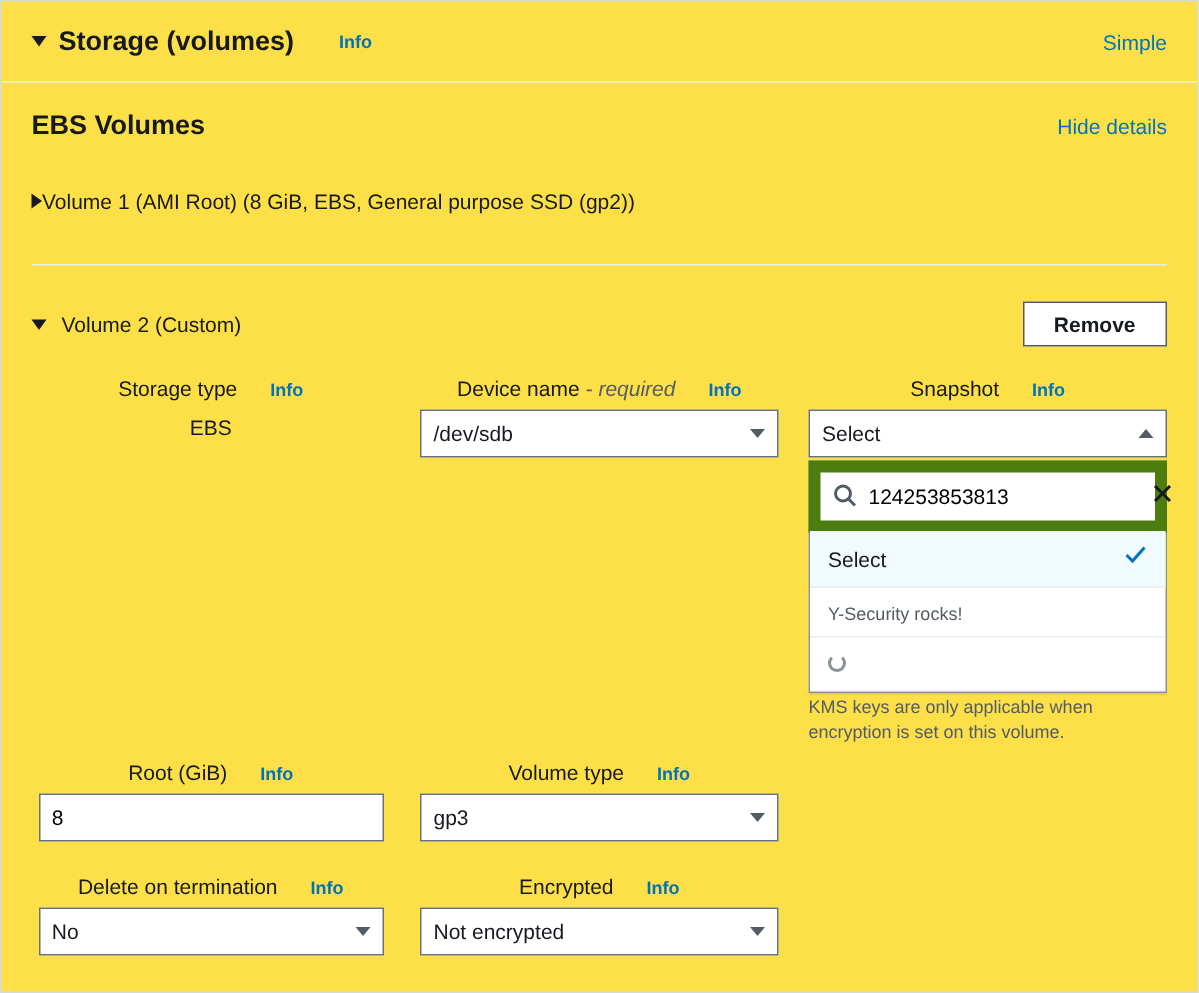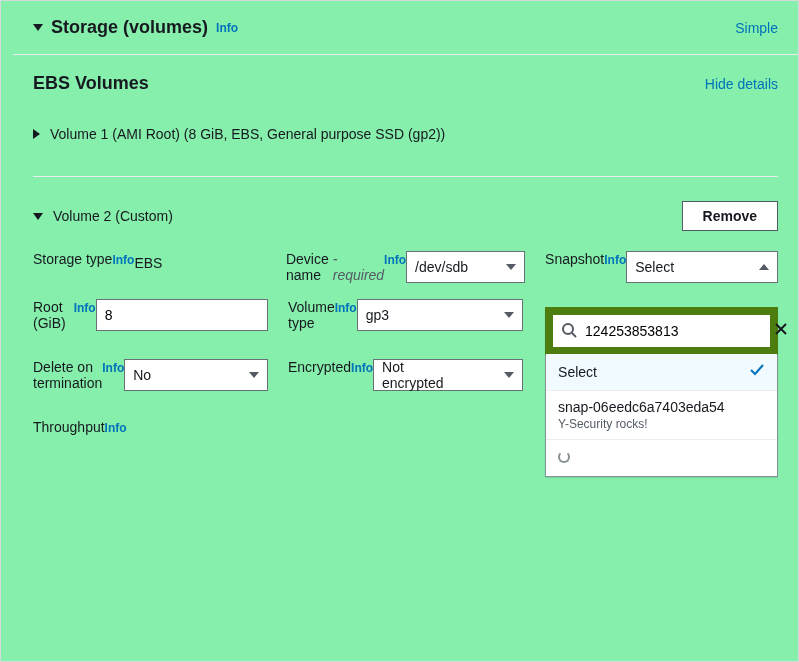--- a/index.html
+++ b/index.html
@@ -1,34 +1,34 @@
 <!DOCTYPE html>
 <html><head>
 <meta charset="utf-8">
 <style>
 * { box-sizing: border-box; margin: 0; padding: 0; }
 body { font-family: "Amazon Ember", "Helvetica Neue", Arial, sans-serif; background: #f2f3f3; font-size: 14px; color: #16191f; }
-.panel { background: #86efac; border: 1px solid #d5dbdb; margin: 0; width: 799px; height: 662px; overflow: hidden; position: relative; padding-left: 12px; }
+.panel { background: #fde047; border: 1px solid #d5dbdb; margin: 0; width: 799px; height: 662px; overflow: hidden; position: relative; }
 .section-header { display: flex; align-items: center; justify-content: space-between; padding: 16px 20px; border-bottom: 1px solid #eaeded; }
 .section-header-left { display: flex; align-items: center; gap: 8px; }
 .section-title { font-size: 18px; font-weight: 700; }
 .caret-down { width: 0; height: 0; border-left: 5px solid transparent; border-right: 5px solid transparent; border-top: 7px solid #16191f; display: inline-block; }
 .caret-right { width: 0; height: 0; border-top: 5px solid transparent; border-bottom: 5px solid transparent; border-left: 7px solid #16191f; display: inline-block; }
-.info-link { color: #0073bb; font-size: 12px; font-weight: 700; cursor: pointer; margin-left: 0; }
+.info-link { color: #0073bb; font-size: 12px; font-weight: 700; cursor: pointer; margin-left: 22px; }
 .link { color: #0073bb; font-size: 14px; cursor: pointer; }
 .subheader { display: flex; align-items: center; justify-content: space-between; padding: 18px 20px 14px 20px; gap: 16px; }
 .subheader-title { font-size: 18px; font-weight: 700; }
-.volume-row { display: flex; align-items: center; gap: 10px; padding: 18px 20px; }
+.volume-row { display: flex; align-items: center; padding: 18px 20px; }
 .volume-label { font-size: 14px; }
 .divider { border-top: 1px solid #eaeded; margin: 16px 20px 0 20px; }
 .volume2-header { display: flex; align-items: center; justify-content: space-between; padding: 24px 20px 12px 20px; }
 .volume2-title { display: flex; align-items: center; gap: 10px; font-size: 14px; justify-content: center; }
 .btn { background: #fff; border: 1px solid #545b64; padding: 6px 20px; font-size: 14px; font-weight: 700; cursor: pointer; color: #16191f; }
 .form-grid { display: grid; grid-template-columns: 1fr 1fr 1fr; gap: 20px; padding: 8px 20px; }
-.field { display: flex; flex-direction: row; }
+.field { display: flex; flex-direction: column; align-items: center; }
 .field-label { font-size: 14px; font-weight: 400; margin-bottom: 6px; display: flex; align-items: baseline; }
 .field-label .required { font-style: italic; color: #545b64; }
 .field-value-static { font-size: 14px; padding-top: 4px; }
 .input, .select { border: 1px solid #687078; padding: 6px 8px; font-size: 14px; height: 32px; background: #fff; width: 100%; }
 .select { position: relative; display: flex; align-items: center; justify-content: space-between; cursor: pointer; gap: 38px; }
 .select-caret { width: 0; height: 0; border-left: 5px solid transparent; border-right: 5px solid transparent; border-top: 6px solid #545b64; }
 .select-caret-up { width: 0; height: 0; border-left: 5px solid transparent; border-right: 5px solid transparent; border-bottom: 6px solid #545b64; }
 .snapshot-col { position: relative; }
 .dropdown { position: absolute; top: 56px; left: 0; right: 0; background: #fff; border: 1px solid #879196; box-shadow: 0 1px 1px rgba(0,0,0,0.1); z-index: 10; }
 .search-row { border: 8px solid #4d7c0f; display: flex; align-items: center; padding: 4px 8px; gap: 8px; margin: -1px; }
@@ -128,29 +128,29 @@
         <div class="option highlighted">
           <span>Select</span>
           <span class="checkmark">
             <svg width="16" height="16" viewBox="0 0 16 16" fill="none" stroke="#0073bb" stroke-width="2">
                 <polyline points="2,8 6,12 14,3"></polyline>
               </svg>
           </span>
         </div>
         <div class="option">
           <div>
-            <div>snap-06eedc6a7403eda54</div>
             <div class="option-sub">Y-Security rocks!</div>
           </div>
         </div>
         <div class="spinner-row">
           <span class="spinner"></span>
         </div>
       </div>
 
+      <div class="hint" style="margin-top:158px;">KMS keys are only applicable when encryption is set on this volume.</div>
     </div>
   </div>
 
   <div class="form-grid" style="margin-top:-6px;">
     <div class="field">
       <div class="field-label">
         <span>Root (GiB)</span>
         <span class="info-link">Info</span>
       </div>
       <input class="input narrow" value="8" style="">

